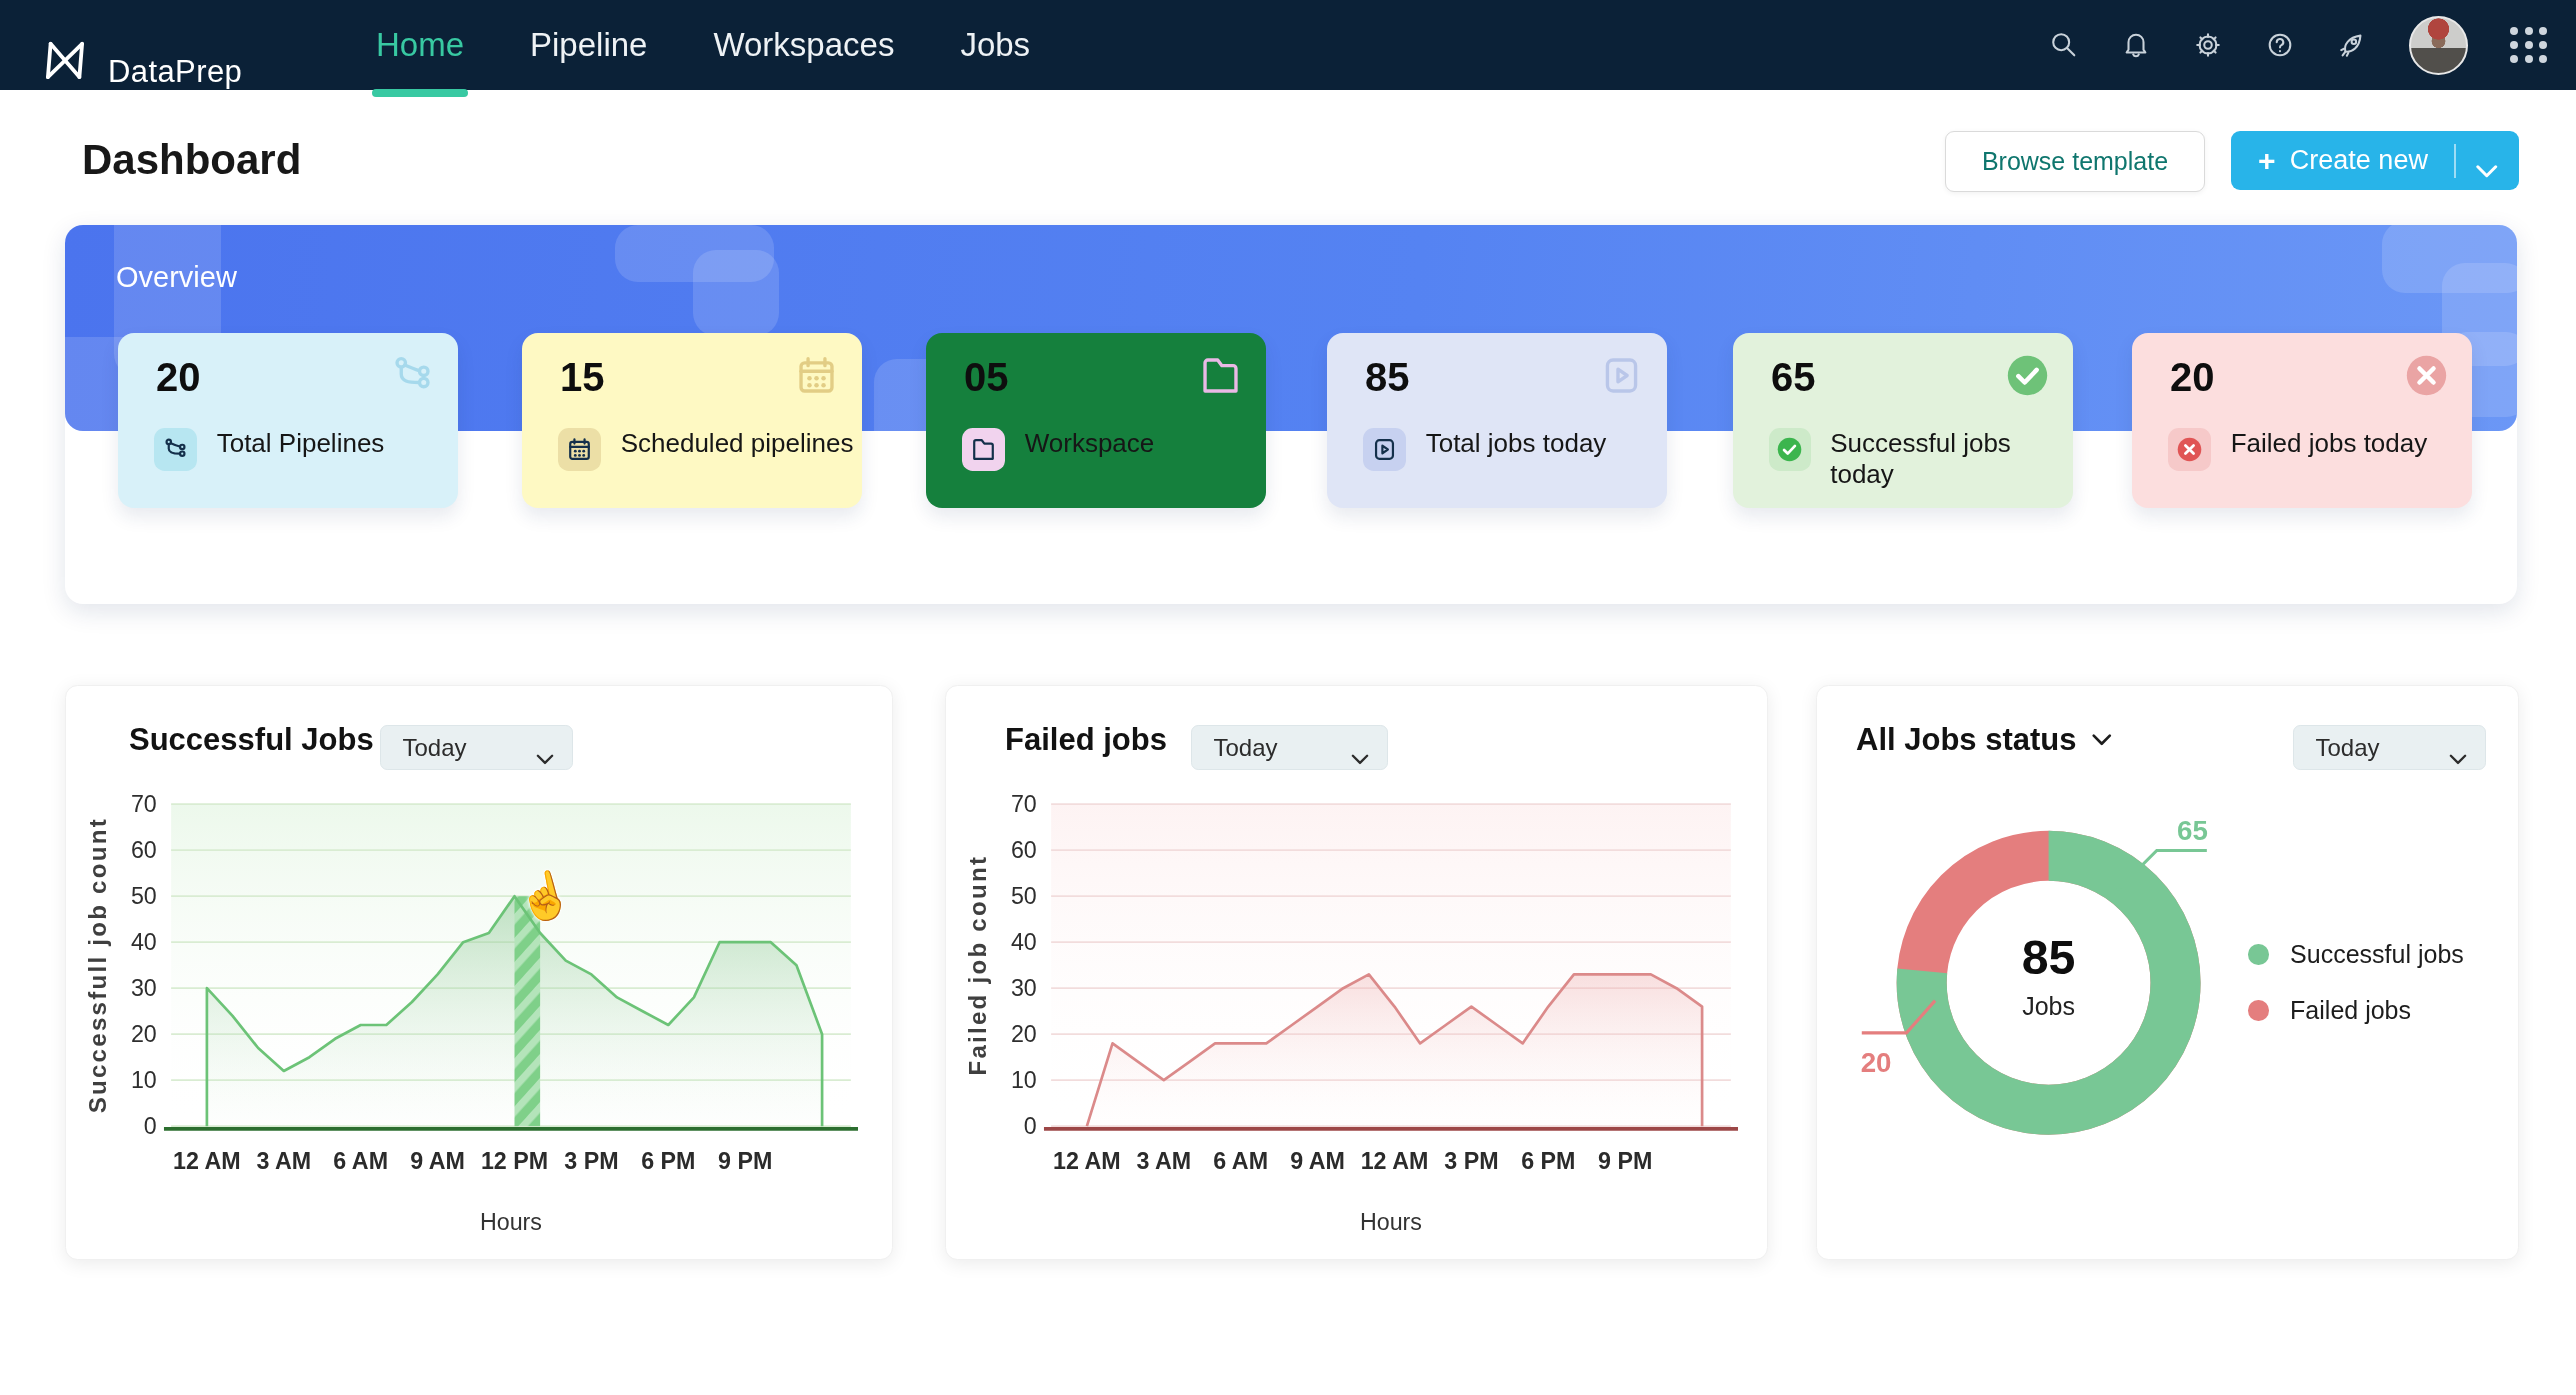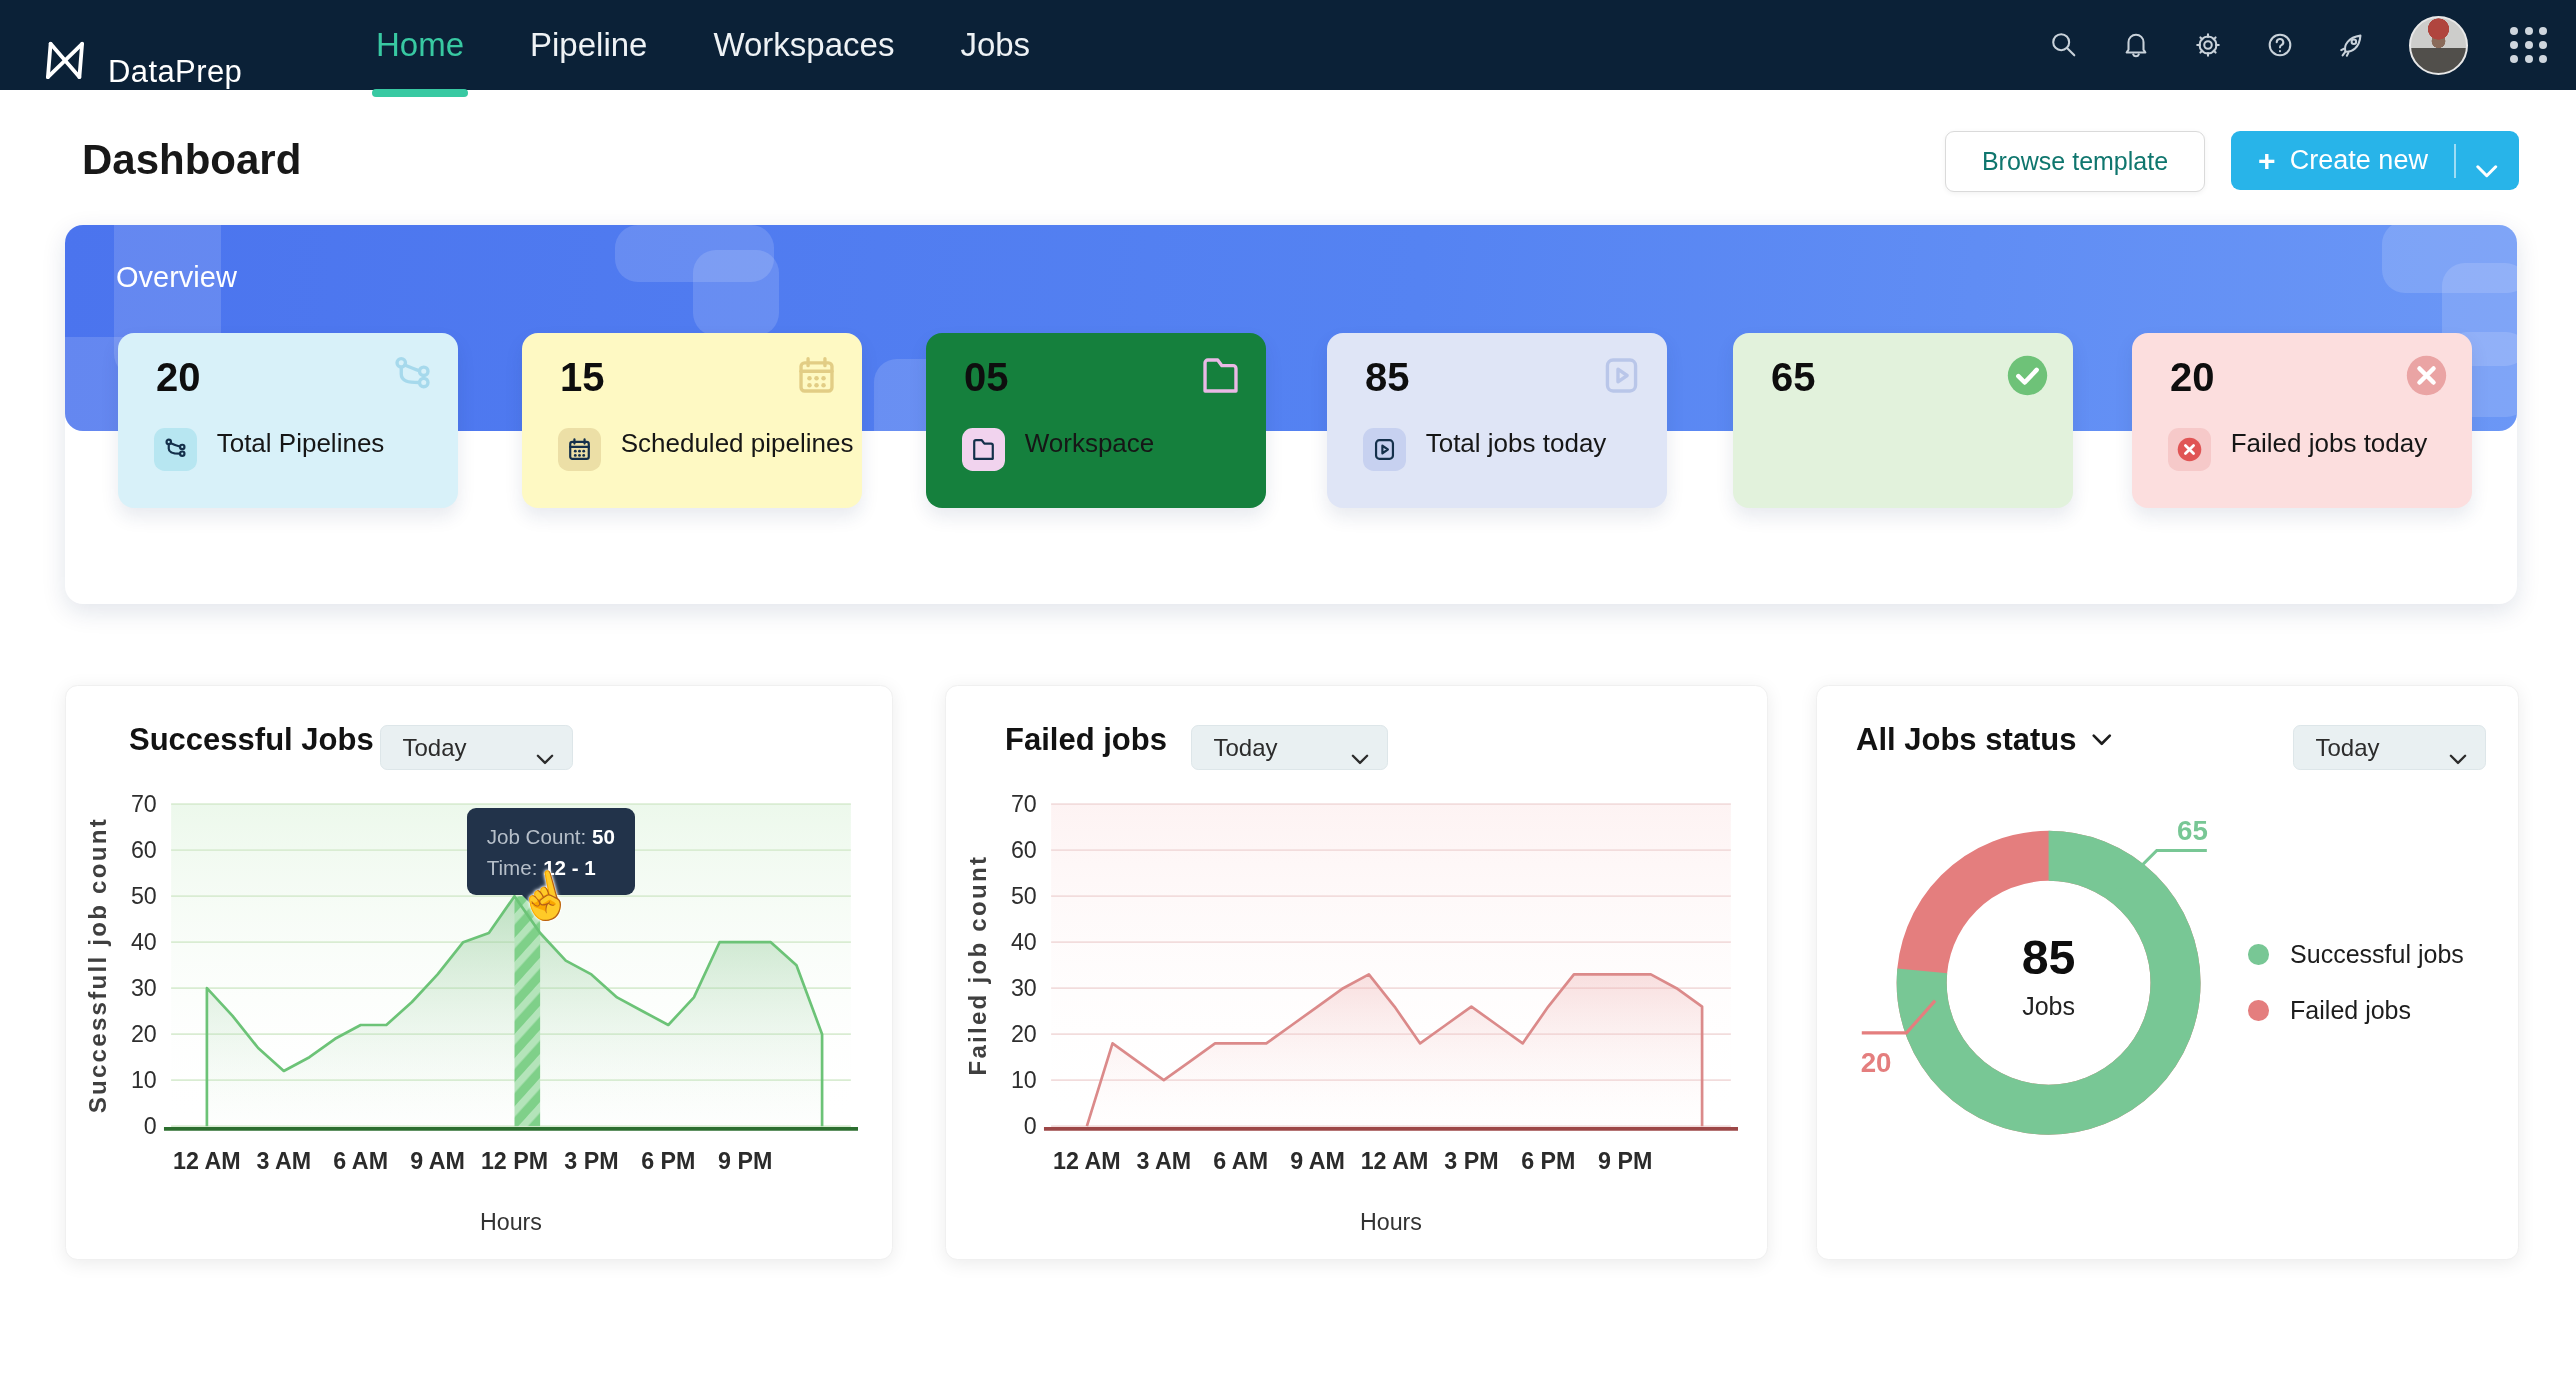--- a/index.html
+++ b/index.html
@@ -266,20 +266,29 @@
     </div>
   </div>
   <div class="stat-card" style="left:1668px;background:#e2f2dc">
     <div class="stat-value">65</div>
     <span class="stat-topicon">
       <svg width="45" height="45" viewBox="0 0 32 32">
           <circle cx="16" cy="16" r="14" fill="#6ec278"></circle>
           <path d="M9.5 16.5 l4.5 4.5 l8.5 -9" stroke="#ffffff" stroke-width="3.2" fill="none" stroke-linecap="round" stroke-linejoin="round"></path>
         </svg>
     </span>
+    <div class="stat-row">
+      <span class="badge" style="background:#cdeac9">
+        <svg width="29" height="29" viewBox="0 0 32 32">
+            <circle cx="16" cy="16" r="13" fill="#3cb54e"></circle>
+            <path d="M10 16.5 l4 4 l8 -8.5" stroke="#ffffff" stroke-width="3" fill="none" stroke-linecap="round" stroke-linejoin="round"></path>
+          </svg>
+      </span>
+      <span class="stat-label">Successful jobs today</span>
+    </div>
   </div>
   <div class="stat-card" style="left:2067px;background:#fcdede">
     <div class="stat-value">20</div>
     <span class="stat-topicon">
       <svg width="45" height="45" viewBox="0 0 32 32">
           <circle cx="16" cy="16" r="14" fill="#eaa4a4"></circle>
           <path d="M11 11 L21 21 M21 11 L11 21" stroke="#ffffff" stroke-width="3.2" fill="none" stroke-linecap="round"></path>
         </svg>
     </span>
     <div class="stat-row">
@@ -344,24 +353,20 @@
       <text x="228.98000000000002" y="444" text-anchor="middle" font-size="26" font-weight="bold" fill="#2b2b2b">3 AM</text>
       <text x="314.96000000000004" y="444" text-anchor="middle" font-size="26" font-weight="bold" fill="#2b2b2b">6 AM</text>
       <text x="400.94" y="444" text-anchor="middle" font-size="26" font-weight="bold" fill="#2b2b2b">9 AM</text>
       <text x="486.92" y="444" text-anchor="middle" font-size="26" font-weight="bold" fill="#2b2b2b">12 PM</text>
       <text x="572.9" y="444" text-anchor="middle" font-size="26" font-weight="bold" fill="#2b2b2b">3 PM</text>
       <text x="658.88" y="444" text-anchor="middle" font-size="26" font-weight="bold" fill="#2b2b2b">6 PM</text>
       <text x="744.86" y="444" text-anchor="middle" font-size="26" font-weight="bold" fill="#2b2b2b">9 PM</text>
       <text x="483" y="512" text-anchor="middle" font-size="26" fill="#333333">Hours</text>
       <text transform="translate(30,216) rotate(-90)" text-anchor="middle" font-size="27" font-weight="bold" fill="#3f3f3f" letter-spacing="2.5">Successfull job count</text>
     </svg>
-  <div class="tooltip">
-    <div class="tl"><span>Job Count:</span> <b>50</b></div>
-    <div class="tl"><span>Time:</span> <b>12 - 1</b></div>
-  </div>
   <div class="hand-cursor">☝</div>
 </div>
 
 <div class="chart-card" style="left:945px;width:821px">
   <div class="cc-title" style="left:59px">Failed jobs</div>
   <div class="dropdown" style="left:245px;width:195px">
     <span class="dlabel">Today</span>
     <span class="dchev">
       <svg width="18" height="10.7" viewBox="0 0 20 12">
           <path d="M2 2 L10 10 L18 2" stroke="#2c2c2c" stroke-width="2.6" fill="none" stroke-linecap="round" stroke-linejoin="round"></path>

